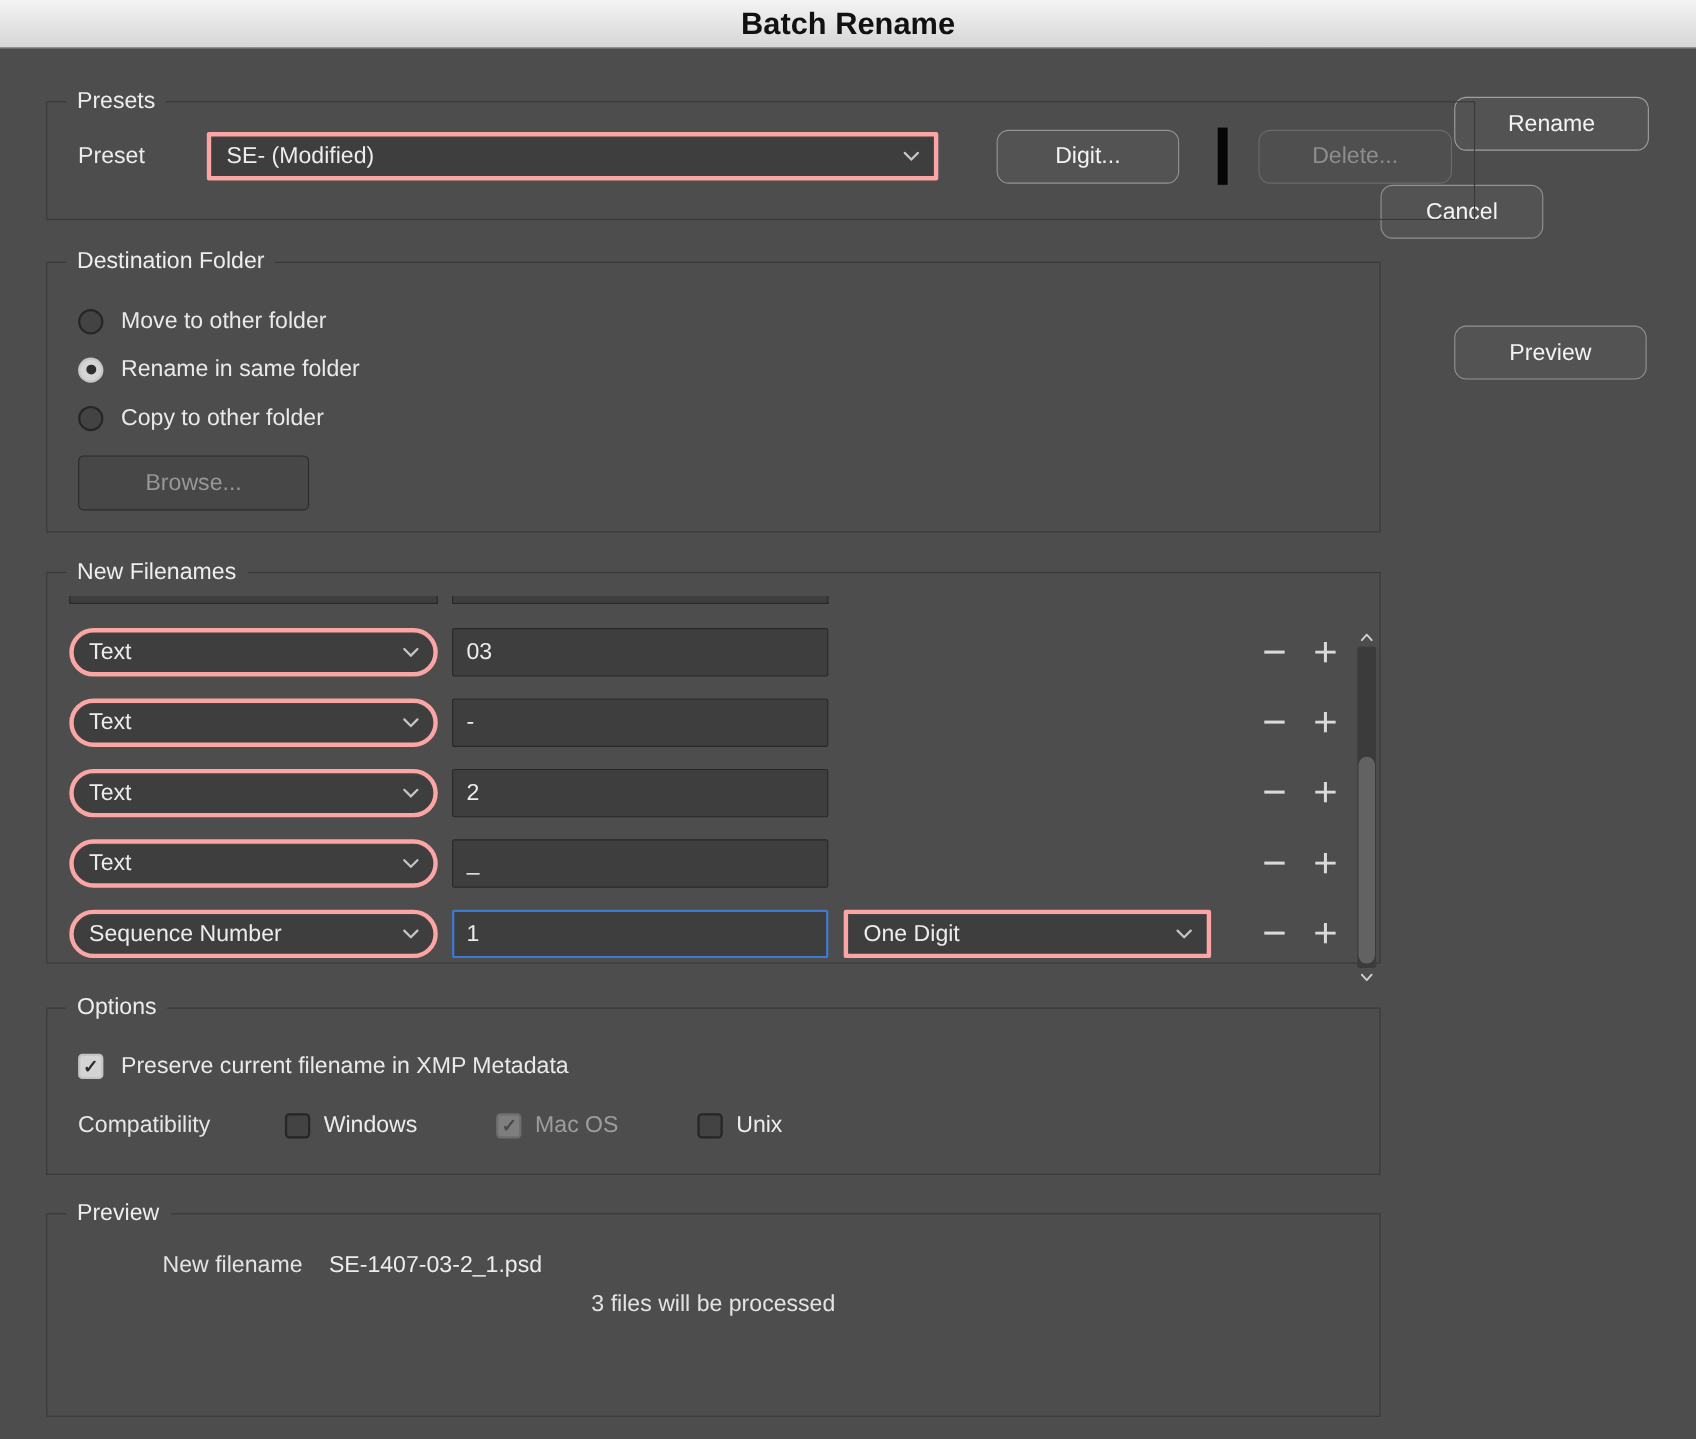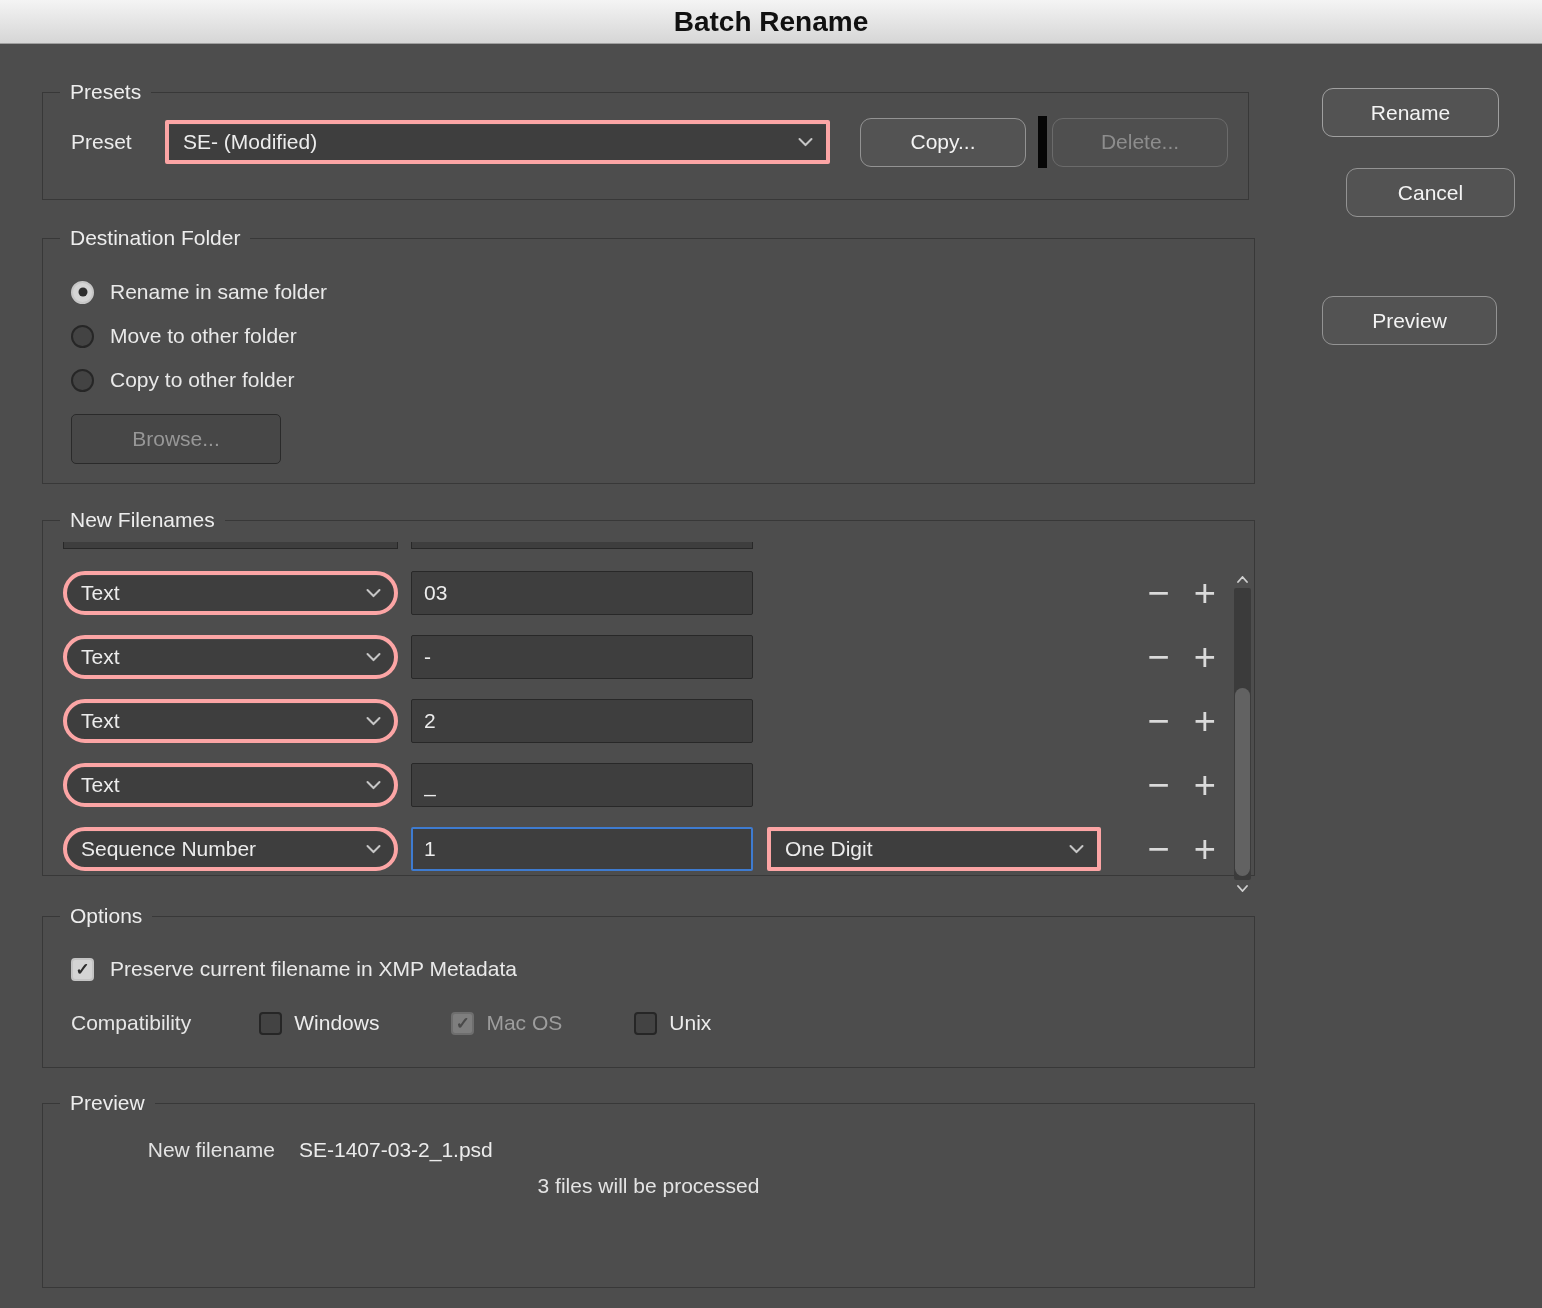--- a/index.html
+++ b/index.html
@@ -53,21 +53,21 @@
   }
   input.field.focused { border: 2px solid #3e7bd0; padding: 0 11px; }
 
   .btn {
     display: flex; align-items: center; justify-content: center;
     height: 49px; border-radius: 11px; background: #535353;
     border: 1.5px solid #939393; color: #f3f3f3; font-size: 21px;
     cursor: default; white-space: nowrap;
   }
   .btn.rename  { position: absolute; left: 1322px; top: 88px;  width: 177px; border-color: #a0a0a0; }
-  .btn.cancel  { position: absolute; left: 1346px; top: 168px; width: 169px; }
+  .btn.cancel  { position: absolute; left: 1255px; top: 168px; width: 148px; }
   .btn.previewb{ position: absolute; left: 1322px; top: 296px; width: 175px; }
   .btn.save    { width: 166px; margin-left: 30px; }
   .btn.delete  { width: 176px; margin-left: 5px; border-color: #6b6b6b; color: #8d8d8d; background: #4f4f4f; }
 
   .btn-browse {
     margin-top: 12px; margin-left: 0; width: 210px; height: 50px;
     border-radius: 5px; background: #474747; border: 1px solid #2a2a2a;
     color: #979797; font-size: 21px;
     display: flex; align-items: center; justify-content: center; cursor: default;
   }
@@ -86,21 +86,21 @@
   .checkbox {
     width: 23px; height: 23px; border-radius: 4px;
     background: #434343; border: 2px solid #262626; flex: none;
     display: flex; align-items: center; justify-content: center;
     font-size: 17px; font-weight: bold; color: transparent; line-height: 1;
   }
   .checkbox.checked { background: #d4d4d4; border-color: #c4c4c4; color: #2d2d2d; }
   .checkbox.checked.disabled { background: #7e7e7e; border-color: #6e6e6e; color: #4a4a4a; }
 
   
-  .presets-body { display: flex; align-items: center; padding: 12px 20px 0 28px; }
+  .presets-body { display: flex; align-items: center; padding: 12px 20px 0 28px; gap: 23px; }
   .preset-label { width: 78px; color: #ececec; }
   .select.preset { width: 665px; margin-left: 16px; }
   .black-divider { width: 9px; height: 52px; background: #060606; margin-left: 12px; flex: none; }
 
   
   .dest-body { padding: 20px 0 0 28px; }
   .radio-row { display: flex; align-items: center; height: 44px; gap: 16px; }
 
   
   .fn-body { padding: 10px 38px 0 20px; display: flex; flex-direction: column; }
@@ -162,39 +162,39 @@
     <span class="preset-label">Preset</span>
     <div class="select preset">
       <span>SE- (Modified)</span>
       <span class="chev">
         <svg width="15" height="9">
             <polyline points="1.5,1.5 7.5,7.5 13.5,1.5" fill="none" stroke="#c6c6c6" stroke-width="2" stroke-linecap="round"></polyline>
           </svg>
       </span>
     </div>
     <div class="btn save">
-        <span>Copy...</span>
+        <span>Digit...</span>
       </div>
     <div class="black-divider"></div>
     <div class="btn delete">
         <span>Delete...</span>
       </div>
   </div>
 </fieldset>
 
 <fieldset class="group" id="destination-group">
   <legend>Destination Folder</legend>
   <div class="dest-body">
     <div class="radio-row">
+      <span class="radio"></span>
+      <span>Move to other folder</span>
+    </div>
+    <div class="radio-row">
       <span class="radio selected"></span>
       <span>Rename in same folder</span>
-    </div>
-    <div class="radio-row">
-      <span class="radio"></span>
-      <span>Move to other folder</span>
     </div>
     <div class="radio-row">
       <span class="radio"></span>
       <span>Copy to other folder</span>
     </div>
     <div class="btn-browse">
         <span>Browse...</span>
       </div>
   </div>
 </fieldset>

